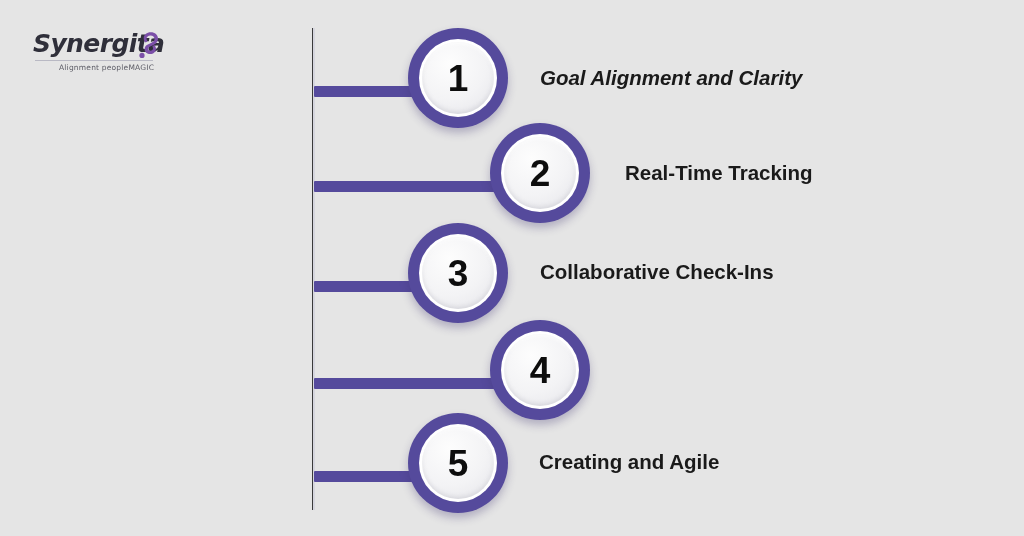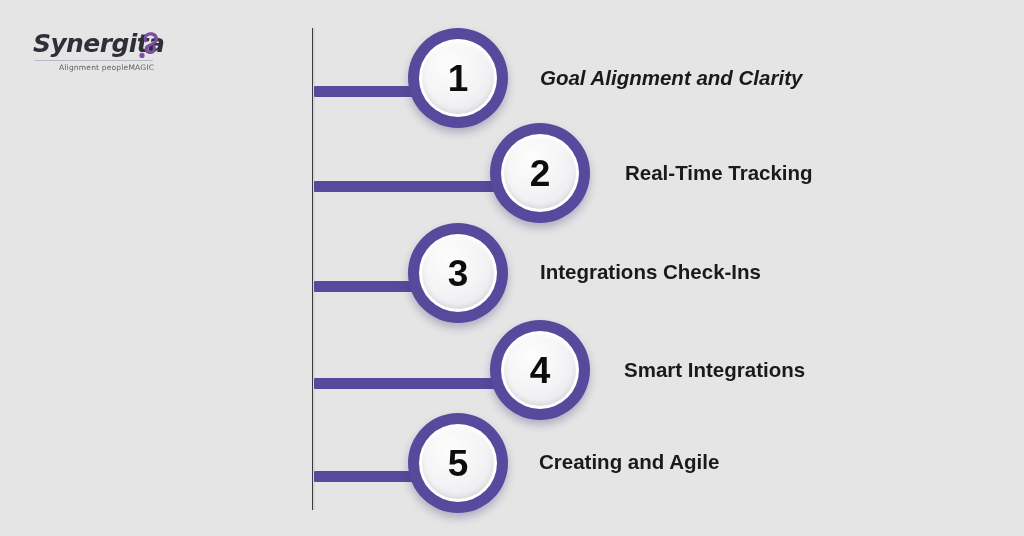--- a/index.html
+++ b/index.html
@@ -183,32 +183,31 @@
   </div>
 
   <div class="row" style="top:216px;">
     <div class="connector" style="left:314px; top:65px; width:100px;"></div>
     <div class="badge" style="left:408px; top:7px;">
       <div class="badge-gap"></div>
       <div class="badge-face">
         <span class="badge-num">3</span>
       </div>
     </div>
-    <div class="label" style="left:540px; top:43px;">Integrations Check-Ins</div>
+    <div class="label" style="left:540px; top:43px;">Collaborative Check-Ins</div>
   </div>
 
   <div class="row" style="top:314px;">
     <div class="connector" style="left:314px; top:64px; width:182px;"></div>
     <div class="badge" style="left:490px; top:6px;">
       <div class="badge-gap"></div>
       <div class="badge-face">
         <span class="badge-num">4</span>
       </div>
     </div>
-    <div class="label" style="left:624px; top:43px;">Smart Integrations</div>
   </div>
 
   <div class="row" style="top:406px;">
     <div class="connector" style="left:314px; top:65px; width:100px;"></div>
     <div class="badge" style="left:408px; top:7px;">
       <div class="badge-gap"></div>
       <div class="badge-face">
         <span class="badge-num">5</span>
       </div>
     </div>

